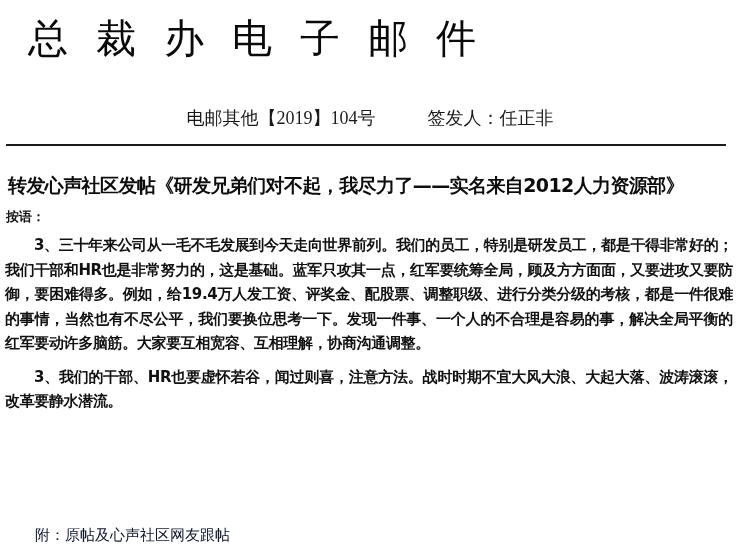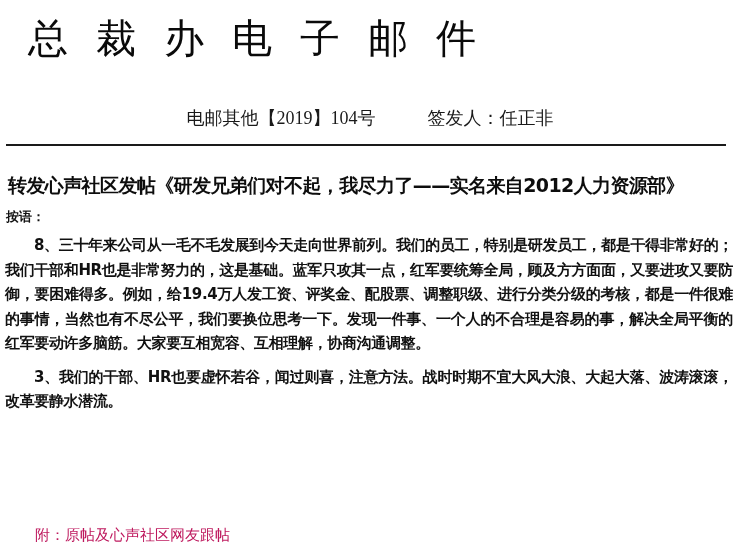--- a/index.html
+++ b/index.html
@@ -90,37 +90,37 @@
       letter-spacing: -0.35px;
       color: #111111;
     }
     .attachment {
       position: absolute;
       left: 35px;
       top: 524px;
       font-size: 15px;
       font-weight: normal;
       line-height: 22px;
-      color: #be185d;
+      color: #0f172a;
       white-space: nowrap;
     }
   </style>
 </head>
 <body>
 
 <div class="doc-title">总裁办电子邮件</div>
 
 <div class="doc-meta">
   <span>电邮其他【2019】104号</span><span class="meta-gap"></span><span>签发人：</span><span>任正非</span>
 </div>
 
 <div class="doc-rule"></div>
 
 <div class="headline">转发心声社区发帖《研发兄弟们对不起，我尽力了——实名来自2012人力资源部》</div>
 
 <div class="preface-label">按语：</div>
 
 <div class="body-text">
-  <p class="para">8、三十年来公司从一毛不毛发展到今天走向世界前列。我们的员工，特别是研发员工，都是干得非常好的；我们干部和HR也是非常努力的，这是基础。蓝军只攻其一点，红军要统筹全局，顾及方方面面，又要进攻又要防御，要困难得多。例如，给19.4万人发工资、评奖金、配股票、调整职级、进行分类分级的考核，都是一件很难的事情，当然也有不尽公平，我们要换位思考一下。发现一件事、一个人的不合理是容易的事，解决全局平衡的红军要动许多脑筋。大家要互相宽容、互相理解，协商沟通调整。</p>
+  <p class="para">3、三十年来公司从一毛不毛发展到今天走向世界前列。我们的员工，特别是研发员工，都是干得非常好的；我们干部和HR也是非常努力的，这是基础。蓝军只攻其一点，红军要统筹全局，顾及方方面面，又要进攻又要防御，要困难得多。例如，给19.4万人发工资、评奖金、配股票、调整职级、进行分类分级的考核，都是一件很难的事情，当然也有不尽公平，我们要换位思考一下。发现一件事、一个人的不合理是容易的事，解决全局平衡的红军要动许多脑筋。大家要互相宽容、互相理解，协商沟通调整。</p>
   <p class="para">3、我们的干部、HR也要虚怀若谷，闻过则喜，注意方法。战时时期不宜大风大浪、大起大落、波涛滚滚，改革要静水潜流。</p>
 </div>
 
 <div class="attachment">附：原帖及心声社区网友跟帖</div>
 
 </body></html>

